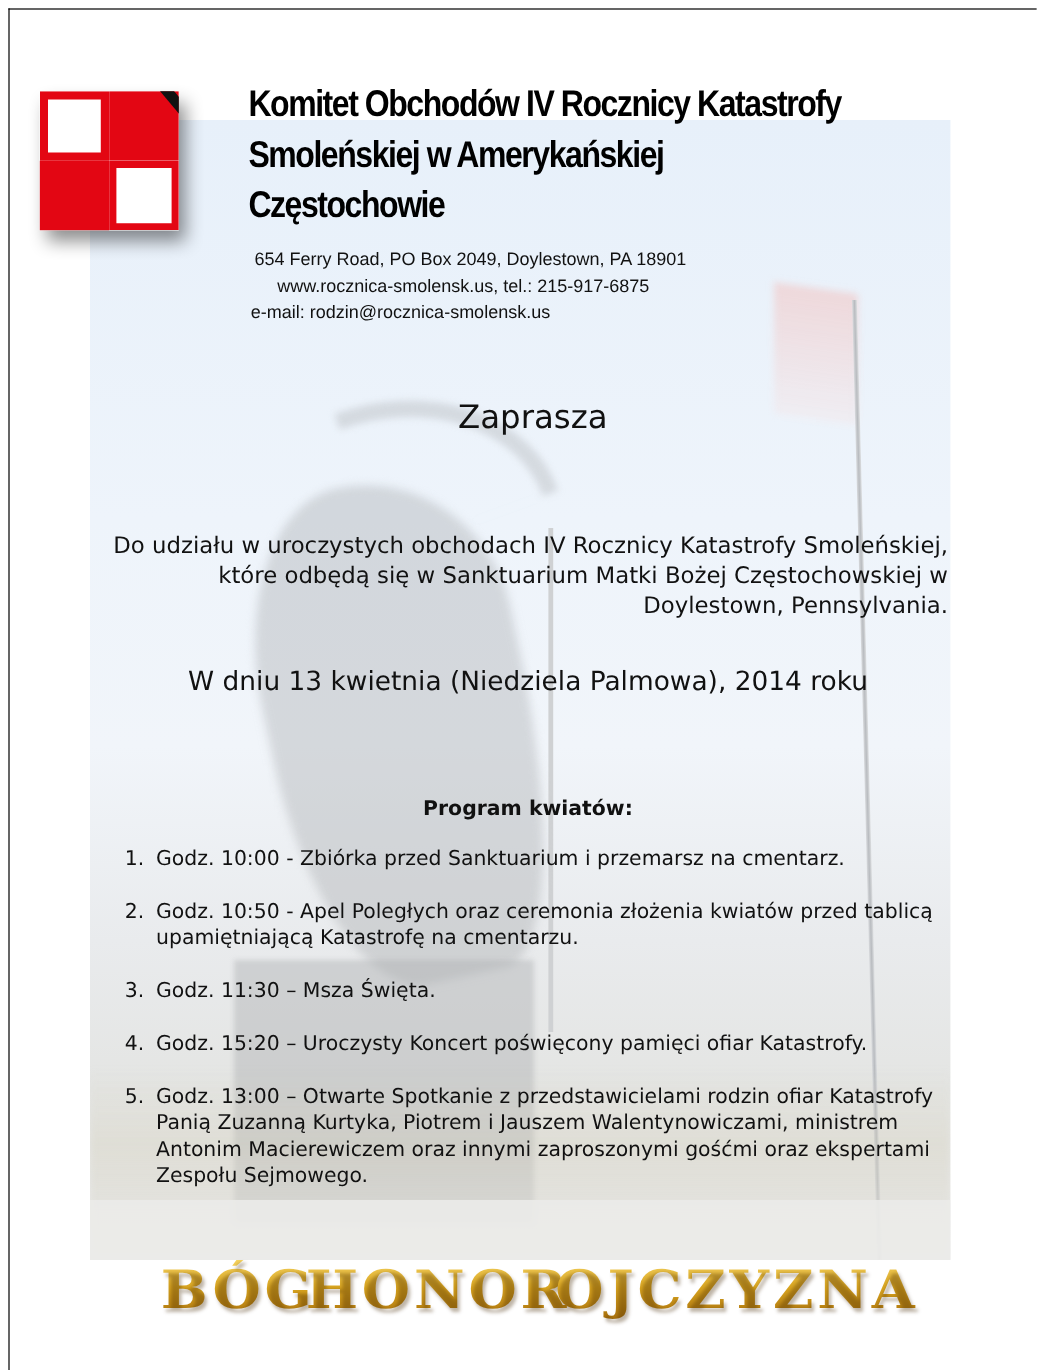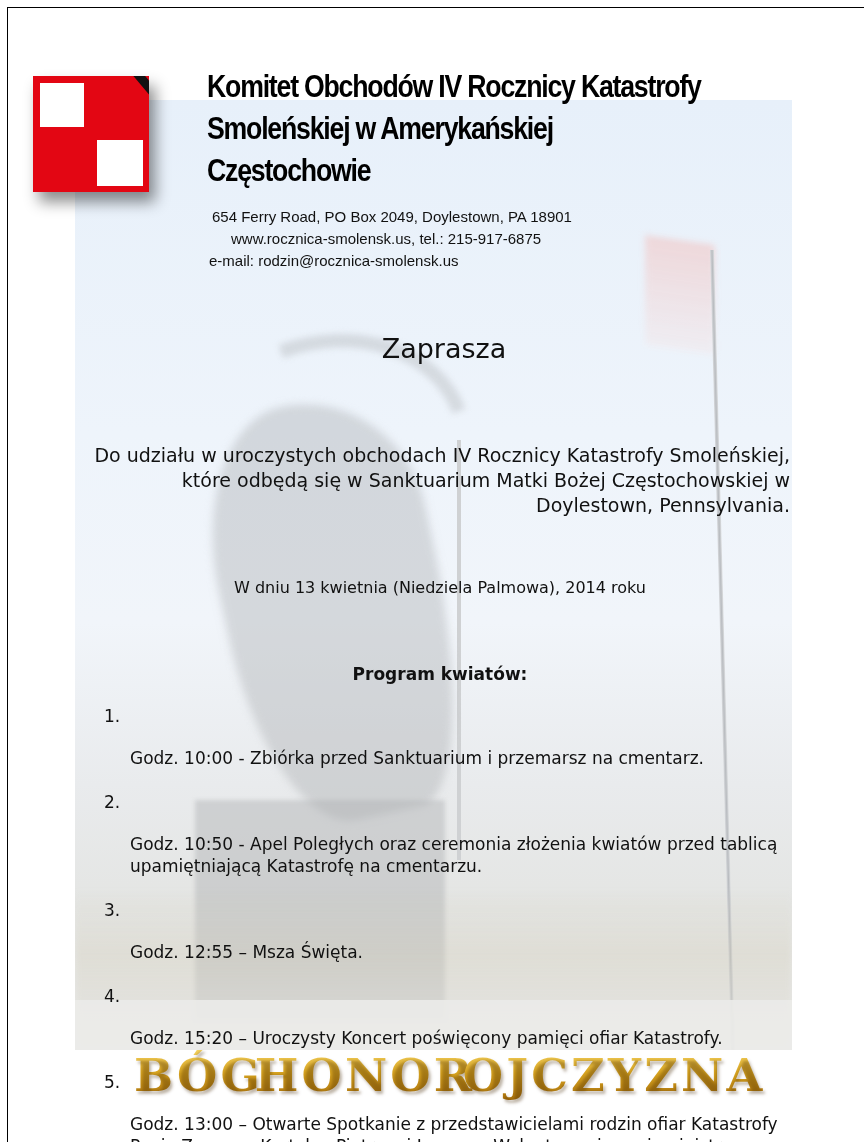--- a/index.html
+++ b/index.html
@@ -127,23 +127,23 @@
       padding-left: 12px;
     }
     .intro {
       position: absolute; left: 90px; top: 443px; width: 700px;
       text-align: right;
       font-size: 19px;
       line-height: 25px;
       color: #111;
     }
     .date-line {
-      position: absolute; left: 90px; top: 578px; width: 700px;
+      position: absolute; left: 90px; top: 556px; width: 700px;
       text-align: center;
-      font-size: 16px;
+      font-size: 22px;
       color: #111;
     }
     .program-heading {
       position: absolute; left: 90px; top: 664px; width: 700px;
       text-align: center;
       font-size: 17px;
       font-weight: bold;
       color: #111;
     }
     .program-list {
@@ -152,21 +152,21 @@
       list-style: none;
       font-size: 17px;
       line-height: 22px;
       color: #111;
     }
     .program-list li {
       display: flex;
       margin-bottom: 22px;
     }
     .program-list .num { width: 26px; flex: none; }
-    .program-list .txt { flex: 1; margin-top: 42px; }
+    .program-list .txt { flex: 1; }
 
     .motto {
       position: absolute; left: 68px; top: 1050px; width: 760px; height: 50px;
       display: flex; justify-content: center; align-items: center;
       padding: 4px 12px;
       box-sizing: border-box;
     }
     .motto span {
       font-family: "DejaVu Serif", serif;
       font-weight: bold;
@@ -228,21 +228,21 @@
   <li>
     <span class="num">1.</span>
     <span class="txt">Godz. 10:00 - Zbiórka przed Sanktuarium i przemarsz na cmentarz.</span>
   </li>
   <li>
     <span class="num">2.</span>
     <span class="txt">Godz. 10:50 - Apel Poległych oraz ceremonia złożenia kwiatów przed tablicą upamiętniającą Katastrofę na cmentarzu.</span>
   </li>
   <li>
     <span class="num">3.</span>
-    <span class="txt">Godz. 12:55 – Msza Święta.</span>
+    <span class="txt">Godz. 11:30 – Msza Święta.</span>
   </li>
   <li>
     <span class="num">4.</span>
     <span class="txt">Godz. 15:20 – Uroczysty Koncert poświęcony pamięci ofiar Katastrofy.</span>
   </li>
   <li>
     <span class="num">5.</span>
     <span class="txt">Godz. 13:00 – Otwarte Spotkanie z przedstawicielami rodzin ofiar Katastrofy Panią Zuzanną Kurtyka, Piotrem i Jauszem Walentynowiczami, ministrem Antonim Macierewiczem oraz innymi zaproszonymi gośćmi oraz ekspertami Zespołu Sejmowego.</span>
   </li>
 </ol>

